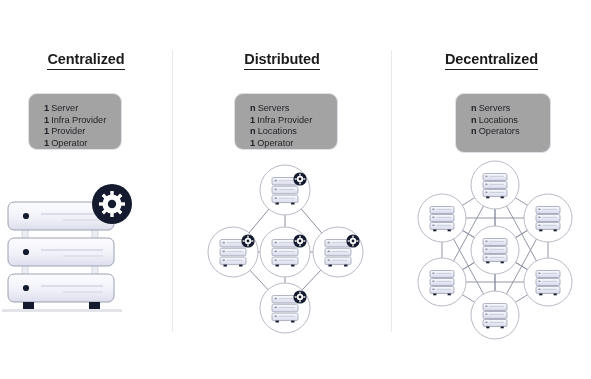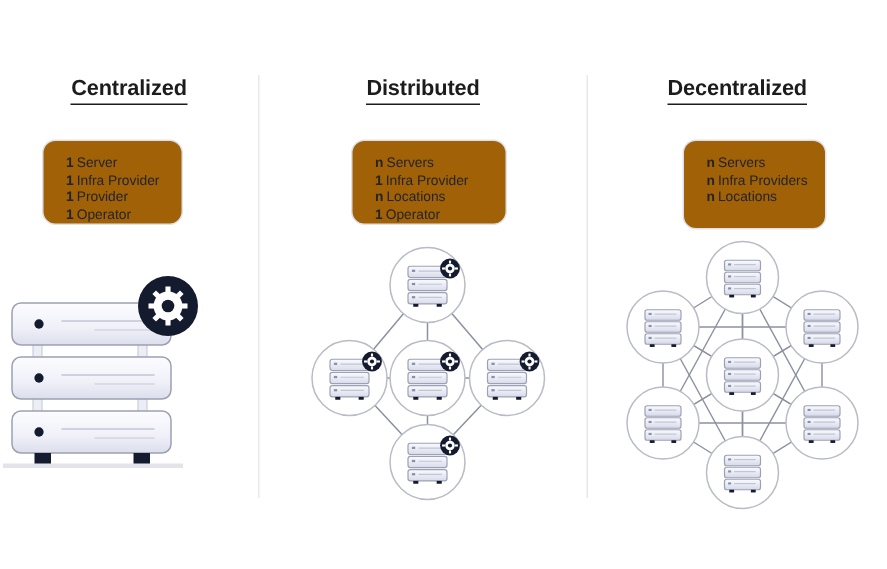--- a/index.html
+++ b/index.html
@@ -54,21 +54,21 @@
     letter-spacing: -0.1px;
   }
   .col-title span {
     border-bottom: 1.6px solid #1c1c1c;
     padding-bottom: 2px;
   }
 
   
   .info-card {
     position: absolute;
-    background: #a16207;
+    background: #a3a3a3;
     border: 1px solid #dfe1e9;
     border-radius: 9px;
     box-sizing: border-box;
     padding: 9px 0 9px 15px;
   }
   .card-centralized   { left: 28px;  top: 93px; width: 94px;  height: 57px; }
   .card-distributed   { left: 234px; top: 93px; width: 104px; height: 57px; }
   .card-decentralized { left: 455px; top: 93px; width: 96px;  height: 60px; }
 
   .info-line {
@@ -282,24 +282,24 @@
     <div class="col-title">
       <span>Decentralized</span>
     </div>
   </div>
 
   <div class="info-card card-decentralized">
     <div class="info-line">
       <span class="qty">n</span><span>Servers</span>
     </div>
     <div class="info-line">
-      <span class="qty">n</span><span>Infra Providers</span>
-    </div>
-    <div class="info-line">
       <span class="qty">n</span><span>Locations</span>
+    </div>
+    <div class="info-line">
+      <span class="qty">n</span><span>Operators</span>
     </div>
   </div>
 
   <svg class="illu illu-decentralized" width="191" height="180" viewBox="0 0 191 180">
     <defs>
       <linearGradient id="miniGradB" x1="0" y1="0" x2="0" y2="1">
         <stop offset="0%" stop-color="#fafbff"></stop>
         <stop offset="100%" stop-color="#d7d9e9"></stop>
       </linearGradient>
       <g id="miniServerB">

